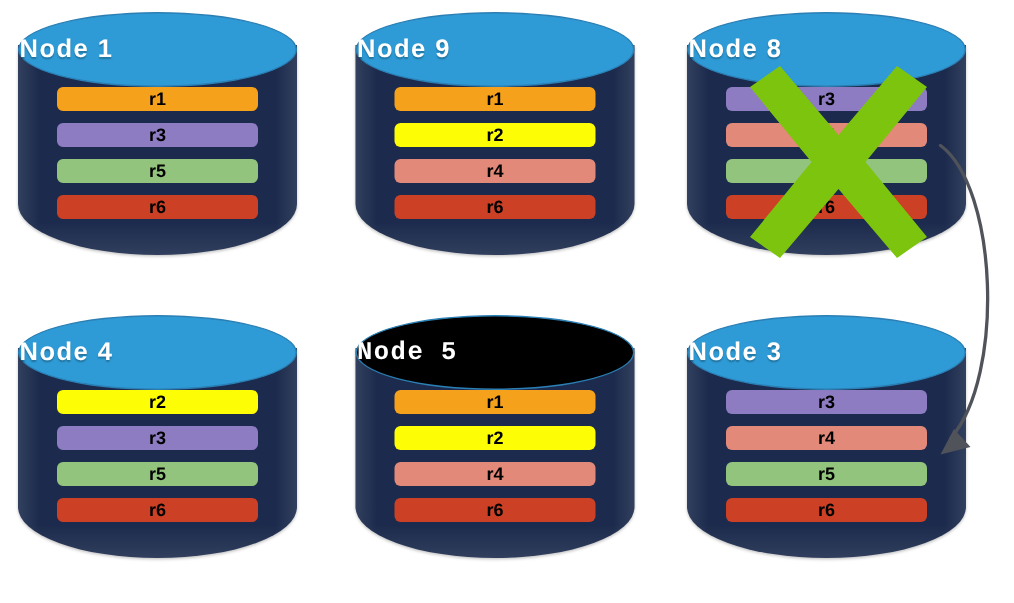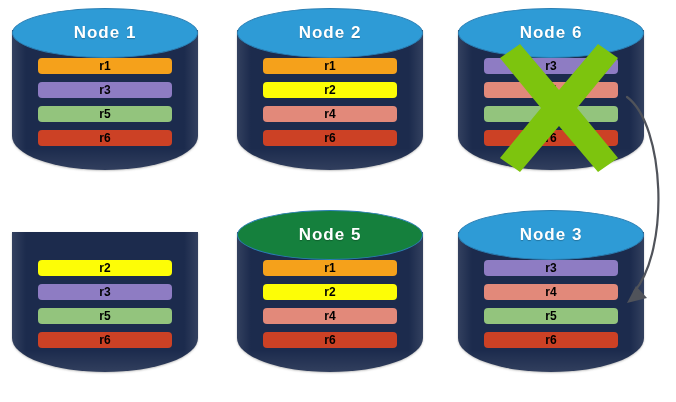--- a/index.html
+++ b/index.html
@@ -75,21 +75,21 @@
     left: 0;
     top: 0;
     width: 186px;
     height: 50px;
     border-radius: 50%;
     background: #2e9bd6;
     border: 1px solid #2b7fb4;
     box-sizing: border-box;
     display: flex;
     align-items: center;
-    justify-content: center;
+    justify-content: flex-start;
   }
   .node-title {
     color: #ffffff;
     font-size: 17px;
     font-weight: bold;
     letter-spacing: 1px;
     text-shadow: 0 1px 1px rgba(0,0,0,0.25);
     white-space: nowrap;
     user-select: none;
   }
@@ -154,68 +154,71 @@
       <div class="record" style="background: rgb(204, 65, 37);">r6</div>
     </div>
   </div>
 
   <div class="node" style="left:237px; top:8px;">
     <div class="cyl-body" style="background: rgb(28, 43, 77);"></div>
     <div class="cyl-side-l"></div>
     <div class="cyl-side-r"></div>
     <div class="cyl-bottom-shade"></div>
     <div class="cyl-top" style="background: rgb(46, 155, 214);">
-      <span class="node-title">Node  2</span>
+      <span class="node-title">Node  9</span>
     </div>
     <div class="records">
       <div class="record" style="background: rgb(245, 161, 27);">r1</div>
       <div class="record" style="background: rgb(253, 253, 6);">r2</div>
       <div class="record" style="background: rgb(226, 137, 122);">r4</div>
       <div class="record" style="background: rgb(204, 65, 37);">r6</div>
     </div>
   </div>
 
   <div class="node" style="left:458px; top:8px;">
     <div class="cyl-body" style="background: rgb(28, 43, 77);"></div>
     <div class="cyl-side-l"></div>
     <div class="cyl-side-r"></div>
     <div class="cyl-bottom-shade"></div>
     <div class="cyl-top" style="background: rgb(46, 155, 214);">
-      <span class="node-title">Node  6</span>
+      <span class="node-title">Node  8</span>
     </div>
     <div class="records">
       <div class="record" style="background: rgb(142, 124, 195);">r3</div>
       <div class="record" style="background: rgb(226, 137, 122);">r4</div>
       <div class="record" style="background: rgb(147, 196, 125);">r5</div>
       <div class="record" style="background: rgb(204, 65, 37);">r6</div>
     </div>
     <svg class="fail-x" viewBox="0 0 118 128">
       <polygon points="0,14 20,0 59,46 98,0 118,14 77,64 118,114 98,128 59,82 20,128 0,114 41,64" fill="#7dc40e"></polygon>
     </svg>
   </div>
 
   <div class="node" style="left:12px; top:210px;">
     <div class="cyl-body" style="background: rgb(28, 43, 77);"></div>
     <div class="cyl-side-l"></div>
     <div class="cyl-side-r"></div>
     <div class="cyl-bottom-shade"></div>
+    <div class="cyl-top" style="background: rgb(46, 155, 214);">
+      <span class="node-title">Node  4</span>
+    </div>
     <div class="records">
       <div class="record" style="background: rgb(253, 253, 6);">r2</div>
       <div class="record" style="background: rgb(142, 124, 195);">r3</div>
       <div class="record" style="background: rgb(147, 196, 125);">r5</div>
       <div class="record" style="background: rgb(204, 65, 37);">r6</div>
     </div>
   </div>
 
   <div class="node" style="left:237px; top:210px;">
     <div class="cyl-body" style="background: rgb(28, 43, 77);"></div>
     <div class="cyl-side-l"></div>
     <div class="cyl-side-r"></div>
     <div class="cyl-bottom-shade"></div>
-    <div class="cyl-top" style="background: #15803d;">
+    <div class="cyl-top" style="background: #000000; font-family: Liberation Mono, monospace;">
       <span class="node-title">Node  5</span>
     </div>
     <div class="records">
       <div class="record" style="background: rgb(245, 161, 27);">r1</div>
       <div class="record" style="background: rgb(253, 253, 6);">r2</div>
       <div class="record" style="background: rgb(226, 137, 122);">r4</div>
       <div class="record" style="background: rgb(204, 65, 37);">r6</div>
     </div>
   </div>
 

